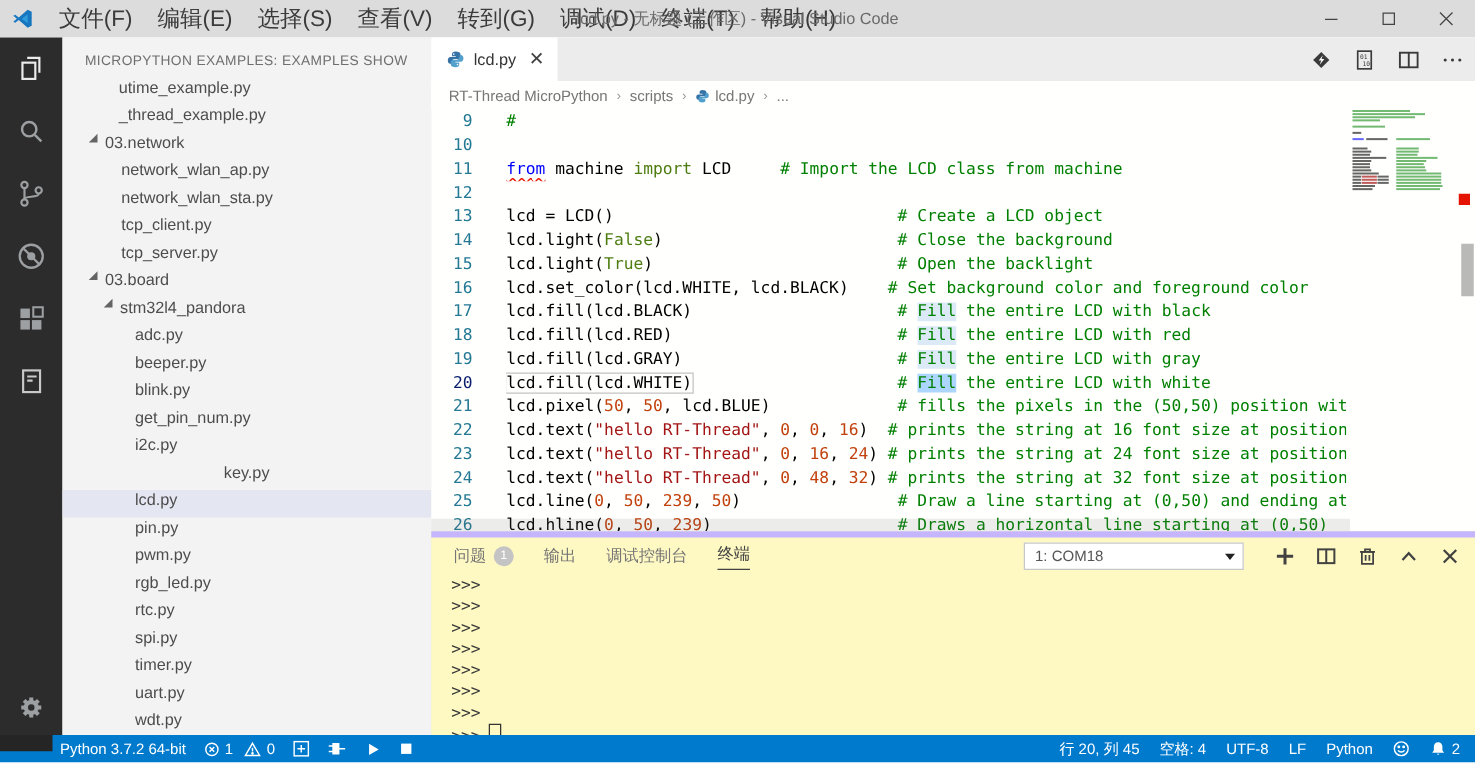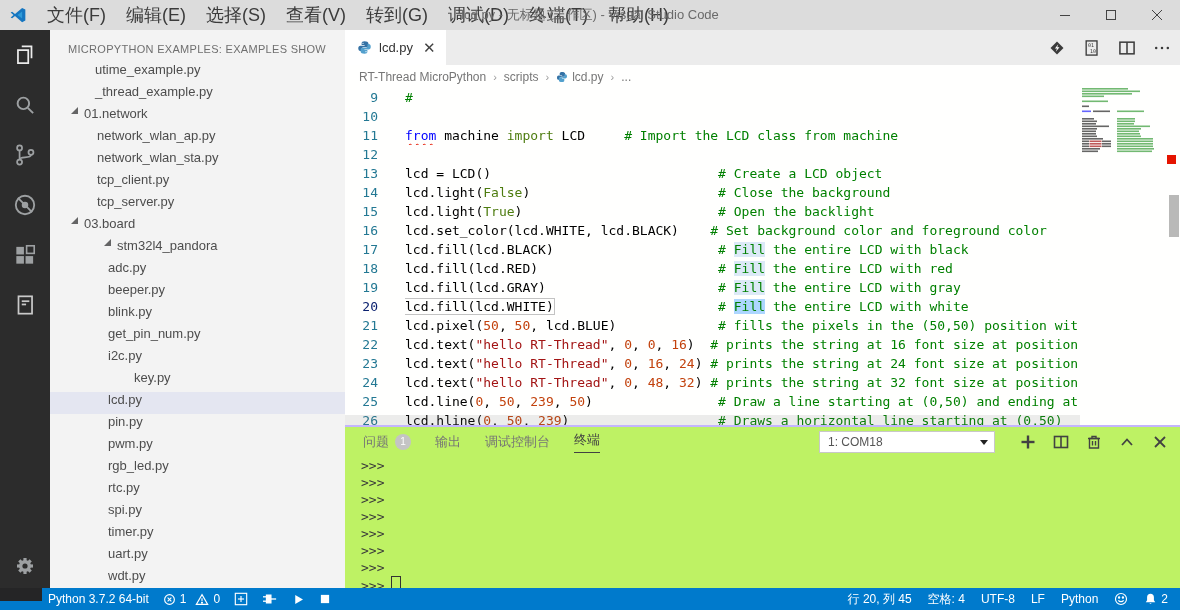--- a/index.html
+++ b/index.html
@@ -61,21 +61,21 @@
   .tk-ch{color:#008000;background:#dce9f7;}
   .tk-cs{color:#008000;background:#add6ff;}
   .hscroll-shadow{position:absolute;left:0;bottom:0;width:735px;height:10px;background:rgba(110,110,110,.13);}
 
   .minimap{position:absolute;left:735px;top:58px;width:86px;height:337px;}
   .overview-ruler{position:absolute;left:821px;top:58px;width:14px;height:337px;}
   .ruler-error{position:absolute;left:1px;top:67px;width:9px;height:9px;background:#e51400;}
   .scroll-thumb{position:absolute;left:3px;top:107px;width:10px;height:42px;background:rgba(100,100,100,.45);}
 
   
-  .panel{position:absolute;left:345px;top:425px;width:835px;height:163px;background:#bef264;border-top:2px solid #c4b5fd;}
+  .panel{position:absolute;left:345px;top:425px;width:835px;height:163px;background:#fef9c3;border-top:5px solid #c4b5fd;}
   .panel-tabs{position:absolute;left:18px;top:0;height:27px;display:flex;gap:24px;align-items:center;}
   .panel-tab{font-size:13px;color:#757575;display:flex;align-items:center;gap:6px;padding-top:2px;}
   .panel-tab.active .panel-tab-label{color:#424242;border-bottom:1px solid #424242;padding-bottom:3px;}
   .panel-badge{background:#c4c4c4;color:#fff;font-size:10px;min-width:16px;height:16px;border-radius:8px;
                display:flex;align-items:center;justify-content:center;}
   .panel-controls{position:absolute;right:12px;top:4px;display:flex;align-items:center;gap:17px;}
   .com-select{width:160px;height:20px;border:1px solid #c8c8c8;background:#fff;display:flex;align-items:center;
               justify-content:space-between;padding:0 6px 0 8px;font-size:12px;color:#555;margin-right:8px;}
   .select-caret{width:0;height:0;border-left:4px solid transparent;border-right:4px solid transparent;border-top:5px solid #222;}
   .terminal{position:absolute;left:16px;top:30px;font-family:"DejaVu Sans Mono",monospace;
@@ -198,21 +198,21 @@
         </div>
         <div class="tree-row" style="padding-left: 45px;">
           <span class="tree-label">_thread_example.py</span>
         </div>
         <div class="tree-row" style="padding-left: 20px;">
           <span class="twisty">
             <svg width="9" height="9" viewBox="0 0 9 9">
               <polygon points="8,1 8,8 1,8" fill="#646465"></polygon>
             </svg>
           </span>
-          <span class="tree-label">01.network</span>
+          <span class="tree-label">03.network</span>
         </div>
         <div class="tree-row" style="padding-left: 47px;">
           <span class="tree-label">network_wlan_ap.py</span>
         </div>
         <div class="tree-row" style="padding-left: 47px;">
           <span class="tree-label">network_wlan_sta.py</span>
         </div>
         <div class="tree-row" style="padding-left: 47px;">
           <span class="tree-label">tcp_client.py</span>
         </div>
@@ -220,21 +220,21 @@
           <span class="tree-label">tcp_server.py</span>
         </div>
         <div class="tree-row" style="padding-left: 20px;">
           <span class="twisty">
             <svg width="9" height="9" viewBox="0 0 9 9">
               <polygon points="8,1 8,8 1,8" fill="#646465"></polygon>
             </svg>
           </span>
           <span class="tree-label">03.board</span>
         </div>
-        <div class="tree-row" style="padding-left: 32px; margin-left: 21px;">
+        <div class="tree-row" style="padding-left: 32px;">
           <span class="twisty">
             <svg width="9" height="9" viewBox="0 0 9 9">
               <polygon points="8,1 8,8 1,8" fill="#646465"></polygon>
             </svg>
           </span>
           <span class="tree-label">stm32l4_pandora</span>
         </div>
         <div class="tree-row" style="padding-left: 58px;">
           <span class="tree-label">adc.py</span>
         </div>
@@ -243,21 +243,21 @@
         </div>
         <div class="tree-row" style="padding-left: 58px;">
           <span class="tree-label">blink.py</span>
         </div>
         <div class="tree-row" style="padding-left: 58px;">
           <span class="tree-label">get_pin_num.py</span>
         </div>
         <div class="tree-row" style="padding-left: 58px;">
           <span class="tree-label">i2c.py</span>
         </div>
-        <div class="tree-row" style="padding-left: 84px;">
+        <div class="tree-row" style="padding-left: 84px; margin-left: 45px;">
           <span class="tree-label">key.py</span>
         </div>
         <div class="tree-row selected" style="padding-left: 58px;">
           <span class="tree-label">lcd.py</span>
         </div>
         <div class="tree-row" style="padding-left: 58px;">
           <span class="tree-label">pin.py</span>
         </div>
         <div class="tree-row" style="padding-left: 58px;">
           <span class="tree-label">pwm.py</span>

